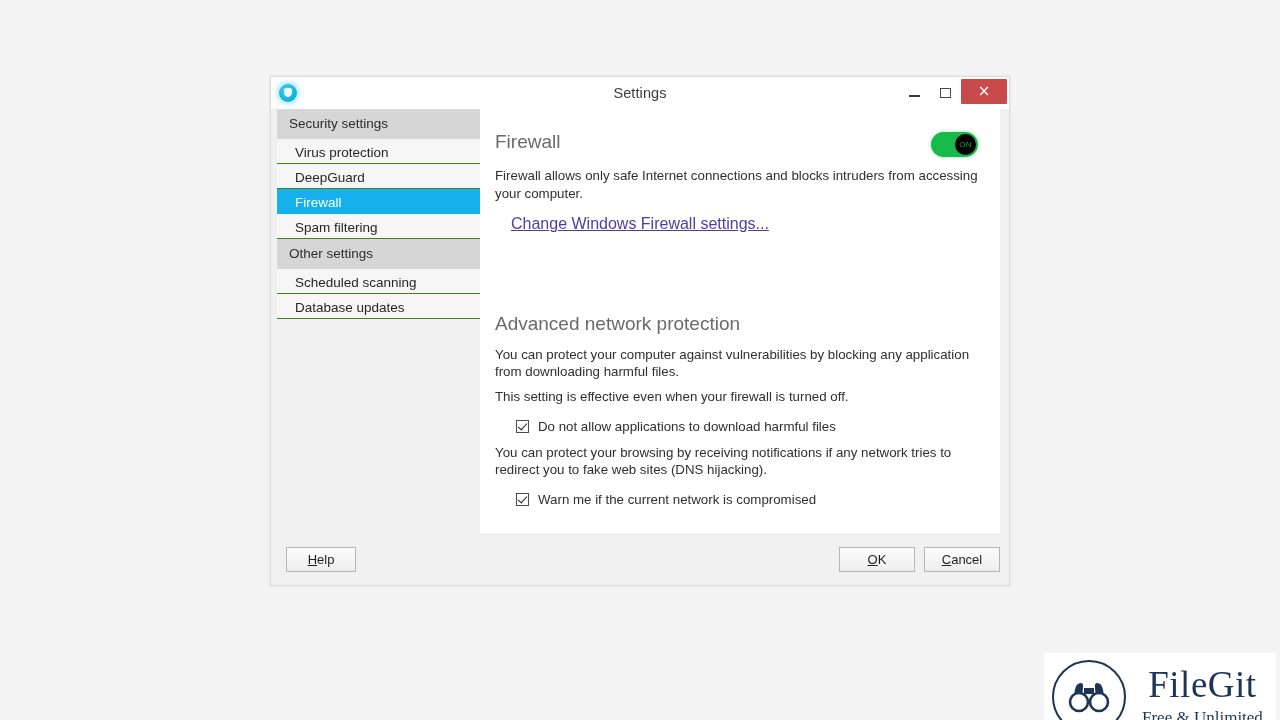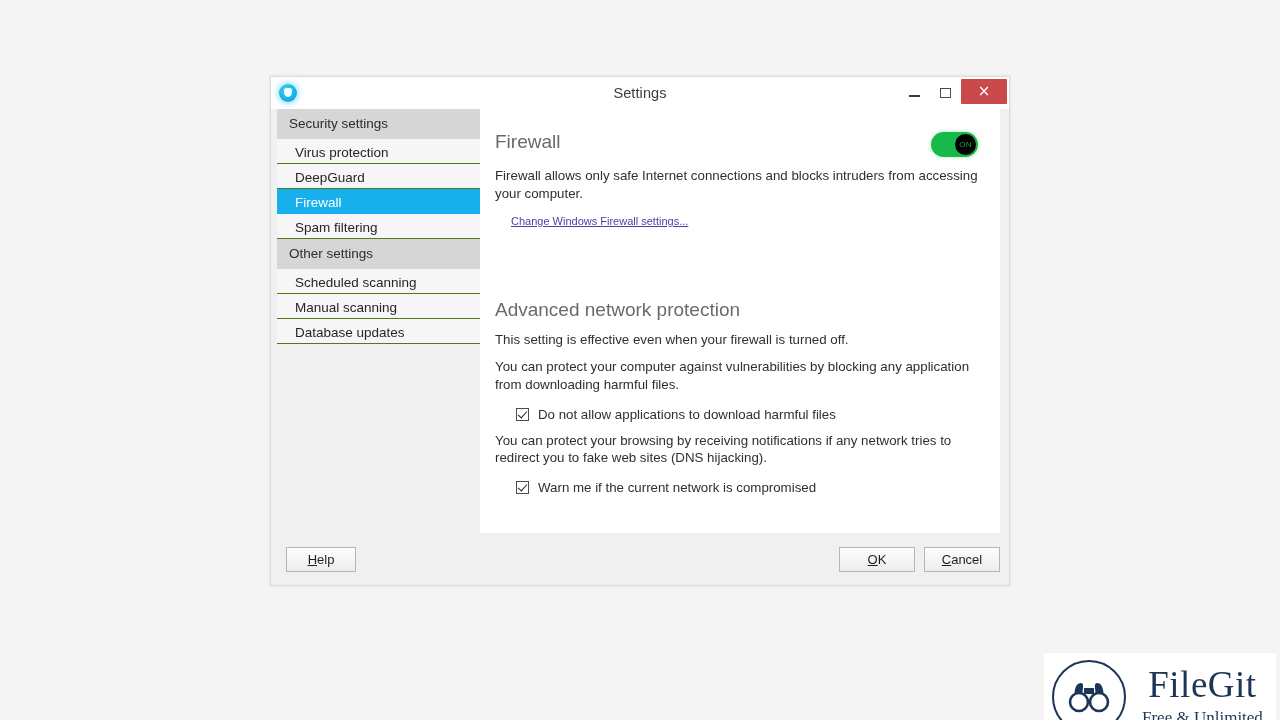--- a/index.html
+++ b/index.html
@@ -203,22 +203,22 @@
     font-size: 13.3px;
     color: #2f2f2f;
     line-height: 1.32;
     max-width: 492px;
   }
   p.body-text.tight {
     margin-top: 7px;
   }
   a.inline-link {
     display: inline-block;
-    margin: 13px 0 4px 16px;
-    font-size: 11px;
+    margin: 13px 0 12px 16px;
+    font-size: 16px;
     color: #4b3ea8;
     text-decoration: underline;
   }
 
   .spacer-block { height: 68px; }
 
   .check-row {
     display: flex;
     align-items: center;
     margin: 13px 0 0 21px;
@@ -385,21 +385,20 @@
 
     <div class="sidebar">
       <div class="nav-group-header">Security settings</div>
       <div class="nav-item">Virus protection</div>
       <div class="nav-item">DeepGuard</div>
       <div class="nav-item selected">Firewall</div>
       <div class="nav-item">Spam filtering</div>
 
       <div class="nav-group-header">Other settings</div>
       <div class="nav-item">Scheduled scanning</div>
-      <div class="nav-item">Manual scanning</div>
       <div class="nav-item">Database updates</div>
 
       <div class="sidebar-filler"></div>
     </div>
 
     <div class="content-wrap">
       <div class="content">
 
         <div class="section-head">
           <h1 class="section-title">Firewall</h1>
@@ -409,23 +408,23 @@
         </div>
 
         <p class="body-text">Firewall allows only safe Internet connections and blocks intruders from accessing your computer.</p>
 
         <a class="inline-link" href="#">Change Windows Firewall settings...</a>
 
         <div class="spacer-block"></div>
 
         <h2 class="section-title">Advanced network protection</h2>
 
+        <p class="body-text">You can protect your computer against vulnerabilities by blocking any application from downloading harmful files.</p>
+
         <p class="body-text tight">This setting is effective even when your firewall is turned off.</p>
-
-        <p class="body-text">You can protect your computer against vulnerabilities by blocking any application from downloading harmful files.</p>
 
         <div class="check-row">
           <span class="checkbox checked"></span>
           <span class="check-label">Do not allow applications to download harmful files</span>
         </div>
 
         <p class="body-text">You can protect your browsing by receiving notifications if any network tries to redirect you to fake web sites (DNS hijacking).</p>
 
         <div class="check-row">
           <span class="checkbox checked"></span>

